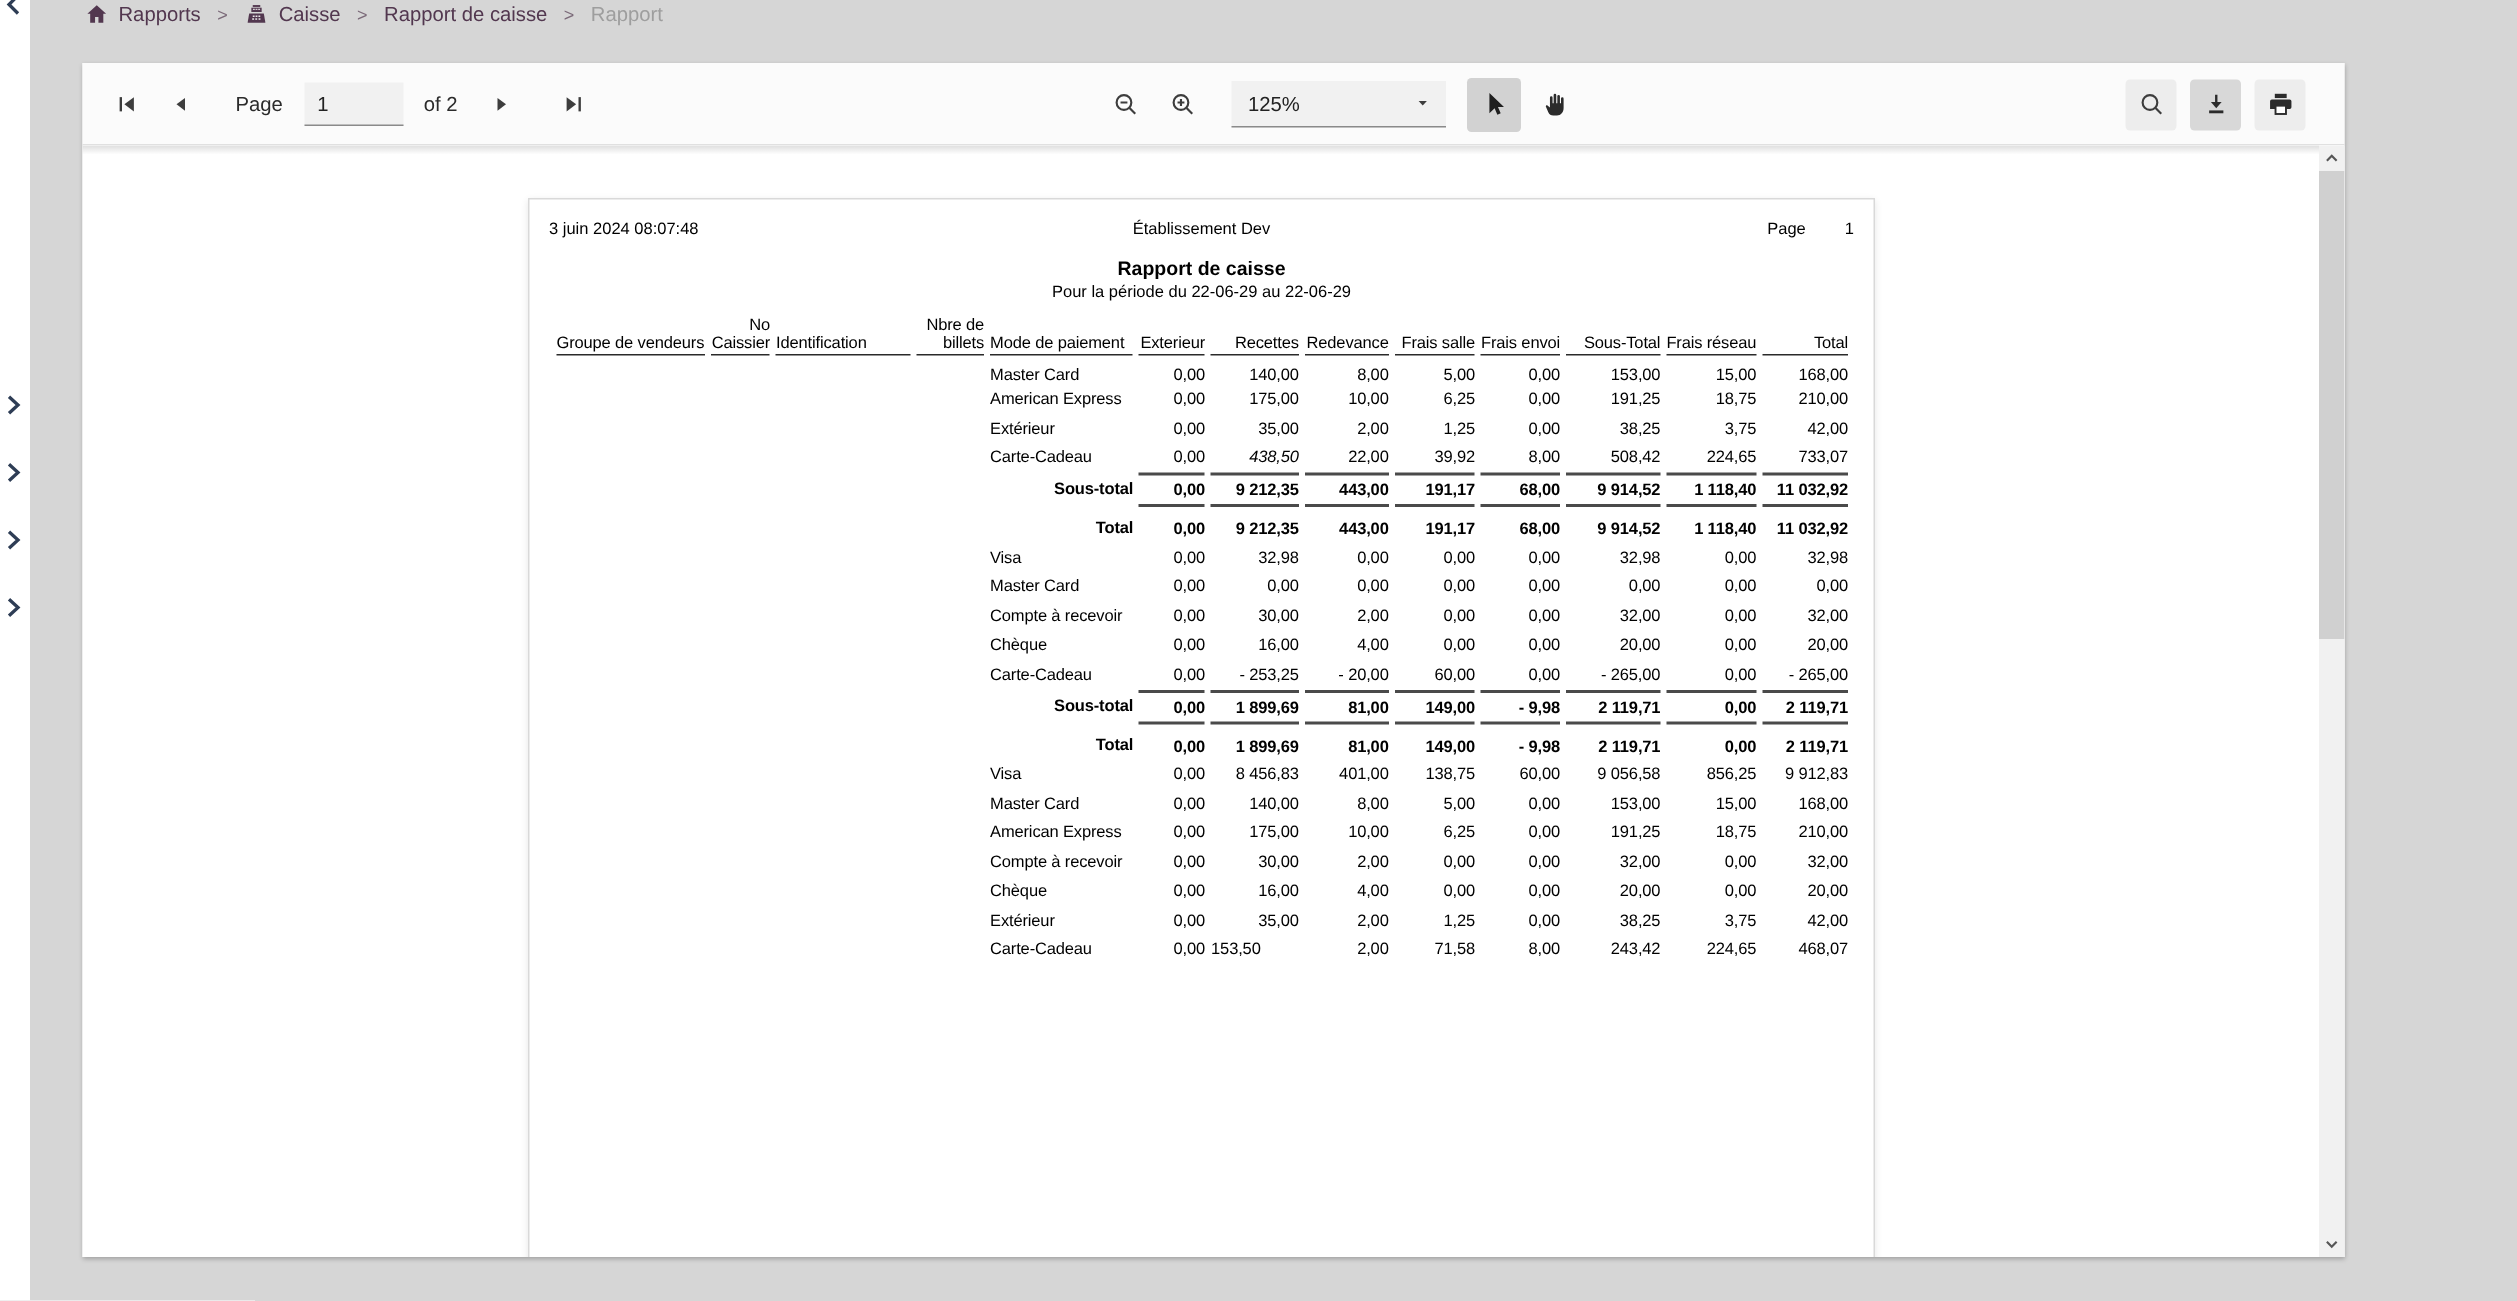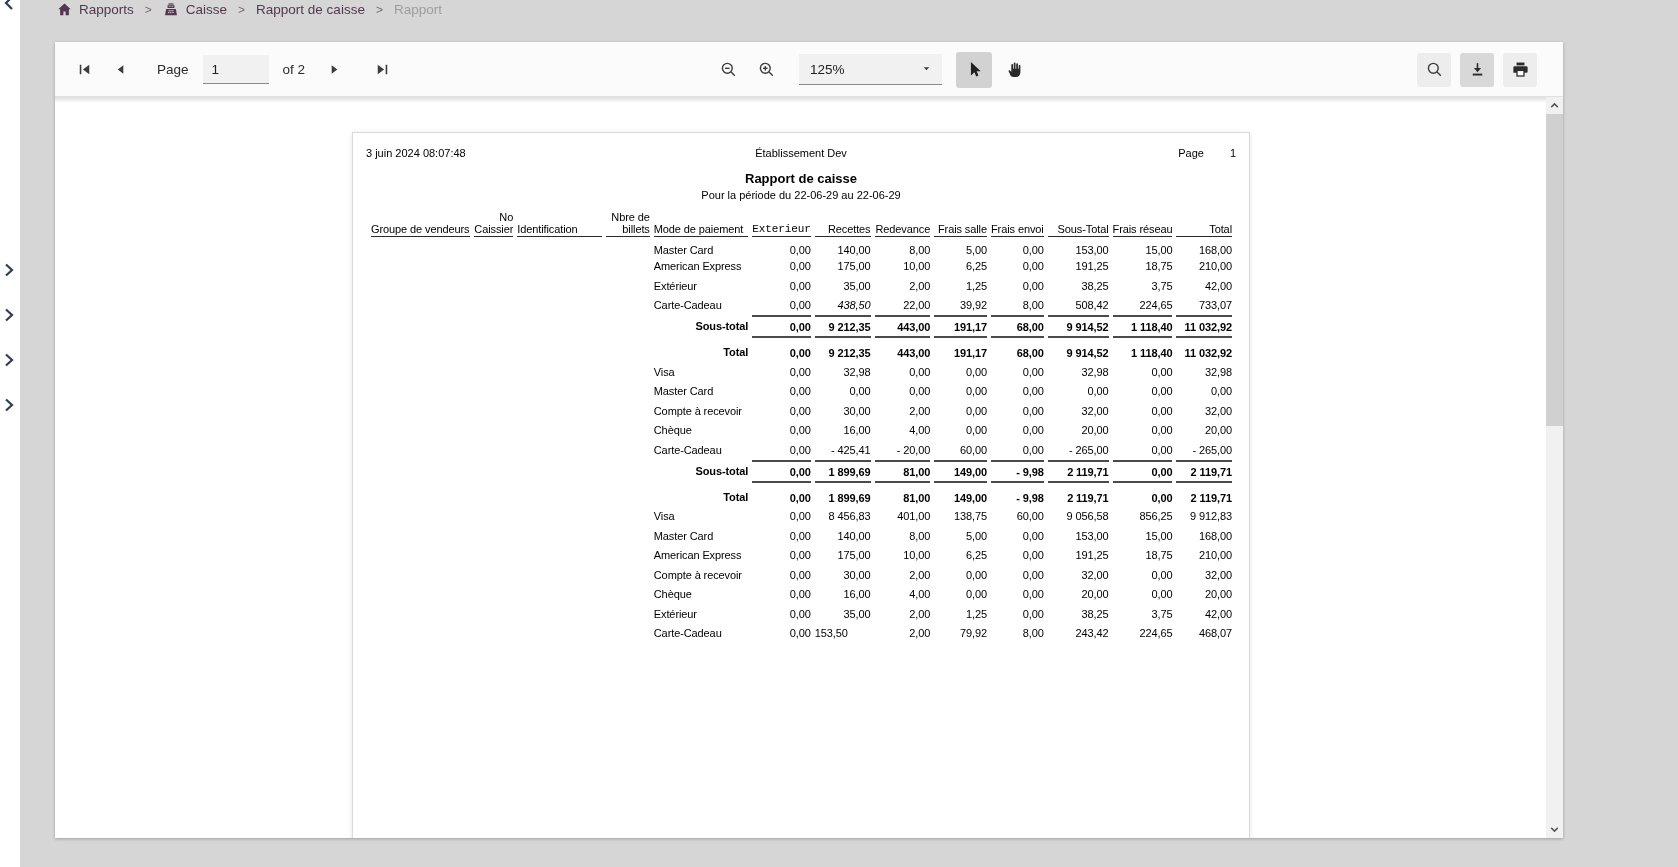--- a/index.html
+++ b/index.html
@@ -16,21 +16,21 @@
   .breadcrumb .sep { color:#7b6a79; font-size:12px; }
   .breadcrumb .muted { color:#9e9e9e; cursor:default; }
   .breadcrumb svg { display:block; }
 
   
   .viewer { position:absolute; left:55px; top:42px; width:1508px; height:796px; background:#fff; box-shadow:0 1px 3px rgba(0,0,0,.25); }
 
   
   .toolbar { position:relative; height:55px; background:#fbfbfb; border-bottom:1px solid #e0e0e0; }
   .tb-left { position:absolute; left:12px; top:0; height:55px; display:flex; align-items:center; }
-  .tb-center { position:absolute; left:656px; top:0; height:55px; display:flex; align-items:center; }
+  .tb-center { position:absolute; left:678px; top:0; height:55px; display:flex; align-items:center; }
   .tb-right { position:absolute; right:26px; top:0; height:55px; display:flex; align-items:center; gap:9px; }
   .icon-btn { width:34px; height:34px; display:flex; align-items:center; justify-content:center; border:none; background:transparent; border-radius:3px; cursor:pointer; }
   .icon-btn.bg { background:#ededed; }
   .icon-btn.selected { background:#d2d2d2; width:36px; height:36px; }
   .icon-btn.pressed { background:#d8d8d8; }
   .tb-label { font-size:13.5px; color:#2b2b2b; }
   .page-input { width:66px; height:29px; background:#f1f1f1; border:none; border-bottom:1px solid #8a8a8a; font-size:13.5px; color:#222; padding:0 0 0 9px; margin-left:14px; font-family:inherit; }
   .zoom-select { width:143px; height:31px; background:#f1f1f1; border-bottom:1px solid #8a8a8a; margin-left:16px; display:flex; align-items:center; justify-content:space-between; padding:0 10px 0 11px; font-size:13.5px; color:#222; cursor:pointer; }
   .ml20 { margin-left:20px; } .ml14 { margin-left:14px; } .ml12 { margin-left:12px; } .ml2 { margin-left:2px; } .ml4 { margin-left:4px; } .ml6 { margin-left:6px; }
 
@@ -254,21 +254,21 @@
             <col style="width: 58px;">
             <col style="width: 58px;">
           </colgroup>
           <thead>
             <tr>
               <th style="text-align: left;">Groupe de vendeurs</th>
               <th style="text-align: right;">No<br>Caissier</th>
               <th style="text-align: left;">Identification</th>
               <th style="text-align: right;">Nbre de<br>billets</th>
               <th style="text-align: left;">Mode de paiement</th>
-              <th style="text-align: right; font-family: Liberation Mono, monospace;">Exterieur</th>
+              <th style="text-align: right;">Exterieur</th>
               <th style="text-align: right;">Recettes</th>
               <th style="text-align: right;">Redevance</th>
               <th style="text-align: right;">Frais salle</th>
               <th style="text-align: right;">Frais envoi</th>
               <th style="text-align: right;">Sous-Total</th>
               <th style="text-align: right;">Frais réseau</th>
               <th style="text-align: right;">Total</th>
             </tr>
           </thead>
           <tbody>
@@ -422,21 +422,21 @@
               <td style="text-align: right;">0,00</td>
               <td style="text-align: right;">20,00</td>
             </tr>
             <tr>
               <td style="text-align: left;"></td>
               <td style="text-align: right;"></td>
               <td style="text-align: left;"></td>
               <td style="text-align: right;"></td>
               <td style="text-align: left;">Carte-Cadeau</td>
               <td style="text-align: right;">0,00</td>
-              <td style="text-align: right;">- 425,41</td>
+              <td style="text-align: right;">- 253,25</td>
               <td style="text-align: right;">- 20,00</td>
               <td style="text-align: right;">60,00</td>
               <td style="text-align: right;">0,00</td>
               <td style="text-align: right;">- 265,00</td>
               <td style="text-align: right;">0,00</td>
               <td style="text-align: right;">- 265,00</td>
             </tr>
             <tr class="summary">
               <td style="text-align: left;"></td>
               <td style="text-align: left;"></td>
@@ -559,21 +559,21 @@
             </tr>
             <tr>
               <td class="b" style="text-align: left;"></td>
               <td style="text-align: right;"></td>
               <td style="text-align: left;"></td>
               <td class="b" style="text-align: right;"></td>
               <td style="text-align: left;">Carte-Cadeau</td>
               <td style="text-align: right;">0,00</td>
               <td style="text-align: left;">153,50</td>
               <td style="text-align: right;">2,00</td>
-              <td style="text-align: right;">79,92</td>
+              <td style="text-align: right;">71,58</td>
               <td style="text-align: right;">8,00</td>
               <td style="text-align: right;">243,42</td>
               <td style="text-align: right;">224,65</td>
               <td style="text-align: right;">468,07</td>
             </tr>
           </tbody>
         </table>
     </div>
 
     <div class="scrollbar">

